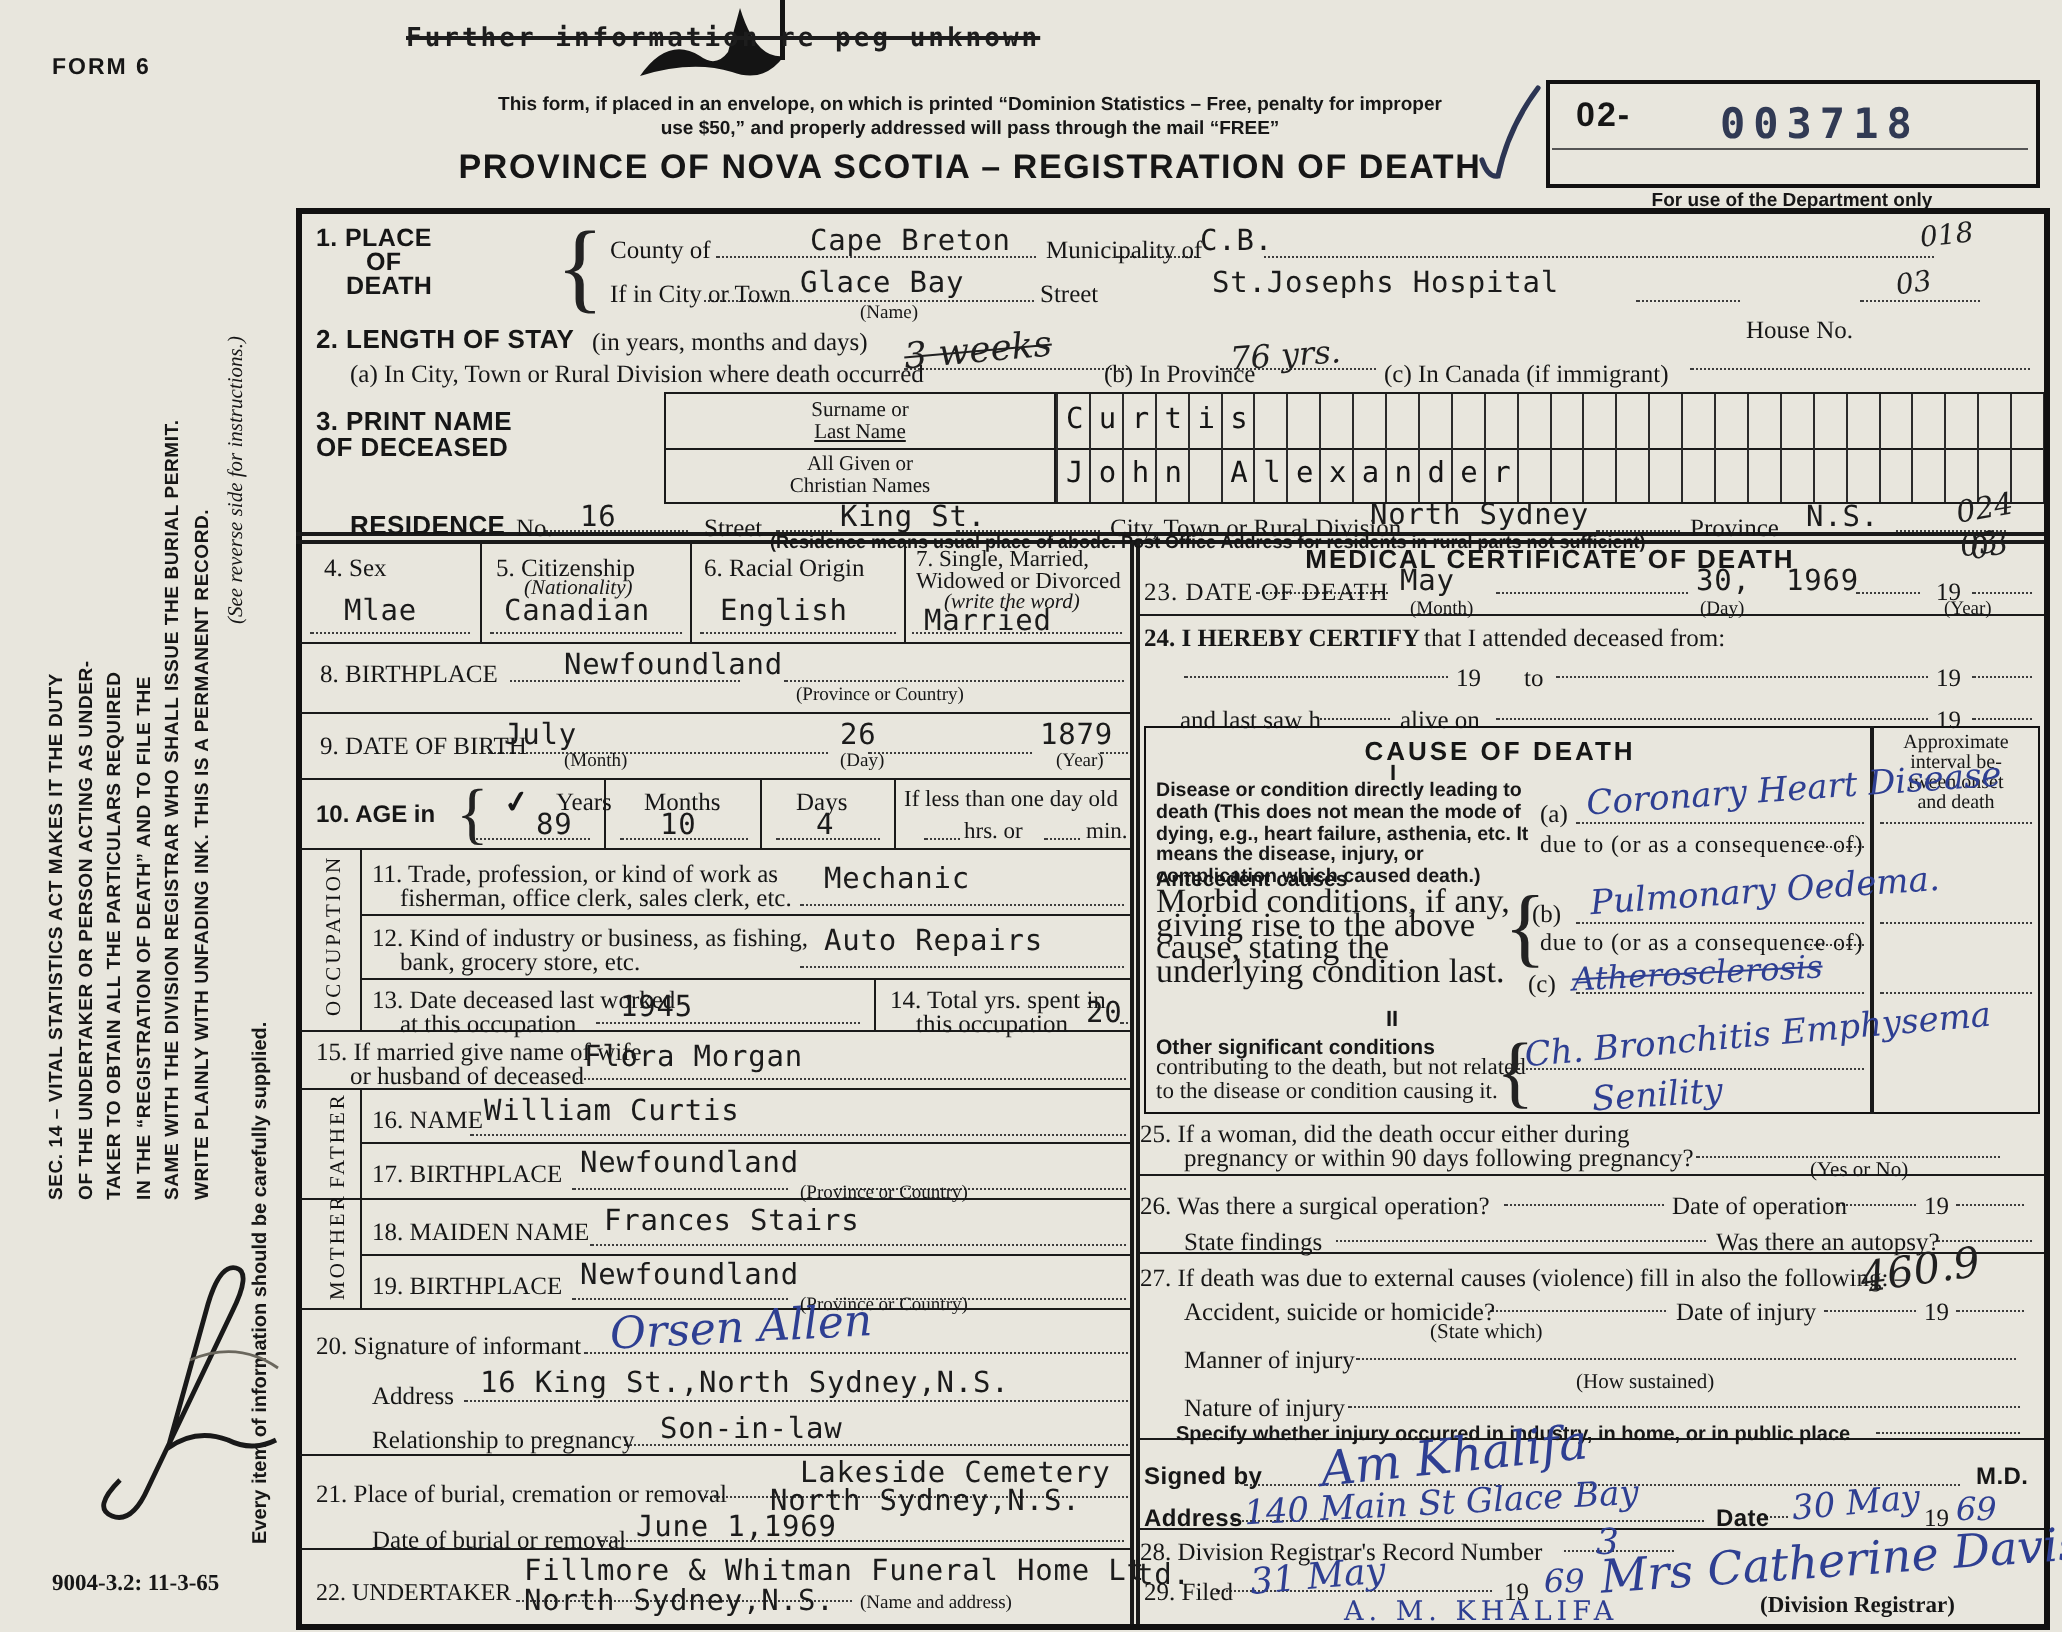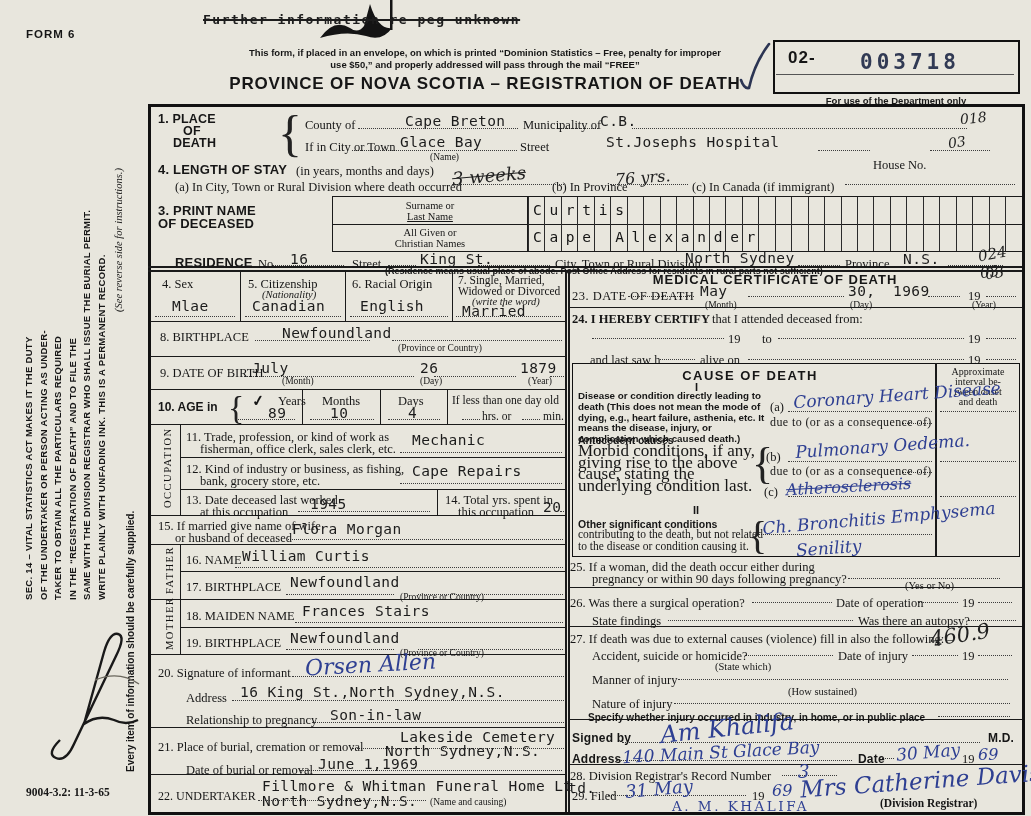--- a/index.html
+++ b/index.html
@@ -208,38 +208,38 @@
   <div class="abs tw" style="left:600px;top:113px;">C.B.</div>
   <div class="abs hwk" style="left:960px;top:110px;font-size:14px;transform:rotate(-6deg);">018</div>
   <div class="abs sl" style="left:305px;top:140px;">If in City or Town</div>
   <div class="abs tw" style="left:400px;top:134px;">Glace Bay</div>
   <div class="abs cap" style="left:430px;top:152px;">(Name)</div>
   <div class="abs sl" style="left:520px;top:140px;">Street</div>
   <div class="abs tw" style="left:562px;top:134px;margin-left:44px;">St.Josephs Hospital</div>
   <div class="abs sl" style="left:873px;top:140px;margin-top:18px;">House No.</div>
   <div class="abs hwk" style="left:948px;top:134px;font-size:14px;transform:rotate(-8deg);">03</div>
 
-  <div class="abs bl" style="left:158px;top:162px;font-size:13px;">4. LENGTH OF STAY</div>
+  <div class="abs bl" style="left:158px;top:162px;font-size:13px;">2. LENGTH OF STAY</div>
   <div class="abs sl" style="left:296px;top:164px;">(in years, months and days)</div>
   <div class="abs sl" style="left:175px;top:180px;">(a) In City, Town or Rural Division where death occurred</div>
   <div class="abs hwk" style="left:452px;top:165px;font-size:18px;transform:rotate(-5deg);text-decoration:line-through;">3 weeks</div>
   <div class="abs sl" style="left:552px;top:180px;">(b) In Province</div>
   <div class="abs hwk" style="left:615px;top:168px;font-size:16px;transform:rotate(-4deg);">76 yrs.</div>
   <div class="abs sl" style="left:692px;top:180px;">(c) In Canada (if immigrant)</div>
 
   <div class="abs bl" style="left:158px;top:203px;font-size:13px;">3. PRINT NAME</div>
   <div class="abs bl" style="left:158px;top:216px;font-size:13px;">OF DECEASED</div>
   <div class="abs cap ctr" style="left:340px;top:200px;width:180px;font-size:10.5px;">Surname or</div>
   <div class="abs cap ctr" style="left:340px;top:211px;width:180px;font-size:10.5px;text-decoration:underline;">Last Name</div>
   <div class="abs cap ctr" style="left:340px;top:227px;width:180px;font-size:10.5px;">All Given or</div>
   <div class="abs cap ctr" style="left:340px;top:238px;width:180px;font-size:10.5px;">Christian Names</div>
   <div class="gridrow" style="top:197px;"></div>
   <div class="gridrow" style="top:224px;"></div>
   <div class="abs gtx" style="left:533px;top:202px;">Curtis</div>
-  <div class="abs gtx" style="left:533px;top:229px;">Cape Alexander</div>
+  <div class="abs gtx" style="left:533px;top:229px;">John Alexander</div>
 
   <div class="abs bl" style="left:175px;top:255px;font-size:13px;">RESIDENCE</div>
   <div class="abs sl" style="left:258px;top:257px;">No.</div>
   <div class="abs tw" style="left:290px;top:251px;">16</div>
   <div class="abs sl" style="left:352px;top:257px;">Street</div>
   <div class="abs tw" style="left:420px;top:251px;">King St.</div>
   <div class="abs sl" style="left:555px;top:257px;">City, Town or Rural Division</div>
   <div class="abs tw" style="left:685px;top:250px;">North Sydney</div>
   <div class="abs sl" style="left:845px;top:257px;">Province</div>
   <div class="abs tw" style="left:903px;top:251px;">N.S.</div>
@@ -281,21 +281,21 @@
   <div class="abs sl" style="left:452px;top:394px;font-size:11.5px;">If less than one day old</div>
   <div class="abs sl" style="left:482px;top:410px;font-size:11.5px;">hrs. or</div>
   <div class="abs sl" style="left:543px;top:410px;font-size:11.5px;">min.</div>
 
   <div class="abs vert" style="left:162px;top:508px;">OCCUPATION</div>
   <div class="abs sl" style="left:186px;top:430px;">11. Trade, profession, or kind of work as</div>
   <div class="abs sl" style="left:200px;top:442px;">fisherman, office clerk, sales clerk, etc.</div>
   <div class="abs tw" style="left:412px;top:432px;">Mechanic</div>
   <div class="abs sl" style="left:186px;top:462px;">12. Kind of industry or business, as fishing,</div>
   <div class="abs sl" style="left:200px;top:474px;">bank, grocery store, etc.</div>
-  <div class="abs tw" style="left:412px;top:463px;">Cape Repairs</div>
+  <div class="abs tw" style="left:412px;top:463px;">Auto Repairs</div>
   <div class="abs sl" style="left:186px;top:493px;">13. Date deceased last worked</div>
   <div class="abs sl" style="left:200px;top:505px;">at this occupation</div>
   <div class="abs tw" style="left:310px;top:496px;">1945</div>
   <div class="abs sl" style="left:445px;top:493px;">14. Total yrs. spent in</div>
   <div class="abs sl" style="left:458px;top:505px;">this occupation</div>
   <div class="abs tw" style="left:543px;top:499px;">20</div>
 
   <div class="abs sl" style="left:158px;top:519px;">15. If married give name of wife</div>
   <div class="abs sl" style="left:175px;top:531px;">or husband of deceased</div>
   <div class="abs tw" style="left:292px;top:521px;">Flora Morgan</div>
@@ -323,21 +323,21 @@
   <div class="abs sl" style="left:158px;top:740px;">21. Place of burial, cremation or removal</div>
   <div class="abs tw" style="left:400px;top:729px;">Lakeside Cemetery</div>
   <div class="abs tw" style="left:385px;top:743px;">North Sydney,N.S.</div>
   <div class="abs sl" style="left:186px;top:763px;">Date of burial or removal</div>
   <div class="abs tw" style="left:318px;top:756px;">June 1,1969</div>
 
   <div class="abs sl" style="left:158px;top:789px;font-size:12px;">22. UNDERTAKER</div>
   <div class="abs tw" style="left:262px;top:778px;">Fillmore &amp; Whitman Funeral Home Lt</div>
   <div class="abs tw" style="left:568px;top:780px;">td.</div>
   <div class="abs tw" style="left:262px;top:793px;">North Sydney,N.S.</div>
-  <div class="abs cap" style="left:430px;top:797px;">(Name and causing)</div>
+  <div class="abs cap" style="left:430px;top:797px;">(Name and address)</div>
 
   <div class="abs bl ctr" style="left:575px;top:272px;width:400px;font-size:13px;letter-spacing:1px;">MEDICAL CERTIFICATE OF DEATH</div>
   <div class="abs sl" style="left:572px;top:289px;letter-spacing:.5px;">23. DATE OF DEATH</div>
   <div class="abs tw" style="left:700px;top:283px;">May</div>
   <div class="abs cap" style="left:705px;top:300px;">(Month)</div>
   <div class="abs tw" style="left:848px;top:283px;">30,</div>
   <div class="abs cap" style="left:850px;top:300px;">(Day)</div>
   <div class="abs tw" style="left:893px;top:283px;">1969</div>
   <div class="abs sl" style="left:968px;top:289px;">19</div>
   <div class="abs cap" style="left:972px;top:300px;">(Year)</div>

